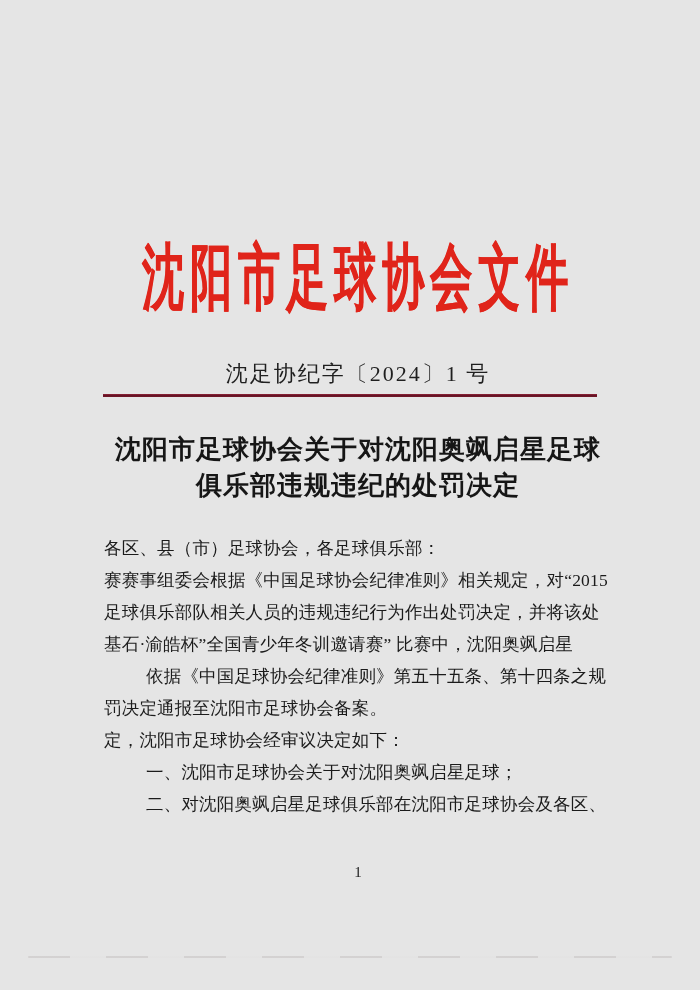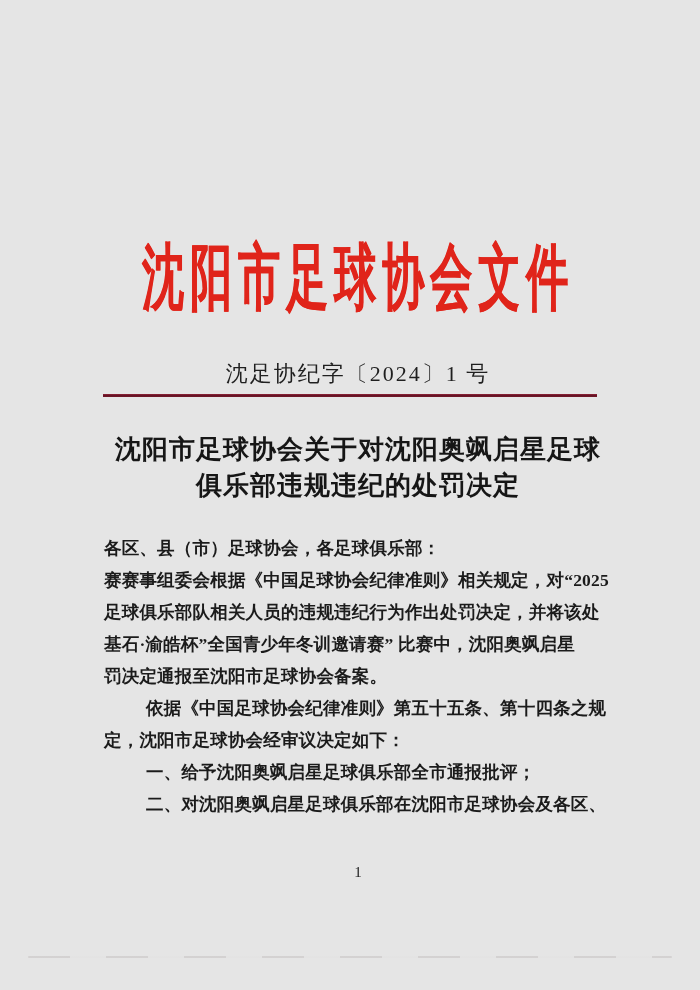--- a/index.html
+++ b/index.html
@@ -71,21 +71,20 @@
   .doc-title .t-line { white-space: nowrap; }
   
   .body-text {
     position: absolute;
     top: 532px;
     left: 104px;
     width: 494px;
     font-size: 17.5px;
     line-height: 32px;
     color: #1b1b1b;
-    font-weight: bold;
   }
   .body-text .line {
     white-space: nowrap;
     letter-spacing: 0.2px;
   }
   .body-text .line.indent {
     padding-left: 42px;
   }
   
   .page-number {
@@ -121,27 +120,27 @@
 
   <div class="divider"></div>
 
   <div class="doc-title">
     <div class="t-line">沈阳市足球协会关于对沈阳奥飒启星足球</div>
     <div class="t-line">俱乐部违规违纪的处罚决定</div>
   </div>
 
   <div class="body-text">
     <div class="line">各区、县（市）足球协会，各足球俱乐部：</div>
-    <div class="line">赛赛事组委会根据《中国足球协会纪律准则》相关规定，对“2025</div>
+    <div class="line">赛赛事组委会根据《中国足球协会纪律准则》相关规定，对“2015</div>
     <div class="line">足球俱乐部队相关人员的违规违纪行为作出处罚决定，并将该处</div>
     <div class="line">基石·渝皓杯”全国青少年冬训邀请赛” 比赛中，沈阳奥飒启星</div>
+    <div class="line indent">依据《中国足球协会纪律准则》第五十五条、第十四条之规</div>
     <div class="line">罚决定通报至沈阳市足球协会备案。</div>
-    <div class="line indent">依据《中国足球协会纪律准则》第五十五条、第十四条之规</div>
     <div class="line">定，沈阳市足球协会经审议决定如下：</div>
-    <div class="line indent">一、给予沈阳奥飒启星足球俱乐部全市通报批评；</div>
+    <div class="line indent">一、沈阳市足球协会关于对沈阳奥飒启星足球；</div>
     <div class="line indent">二、对沈阳奥飒启星足球俱乐部在沈阳市足球协会及各区、</div>
   </div>
 
   <div class="page-number">1</div>
 
   <div class="scan-artifact"></div>
 
 </div>
 
 </body></html>

